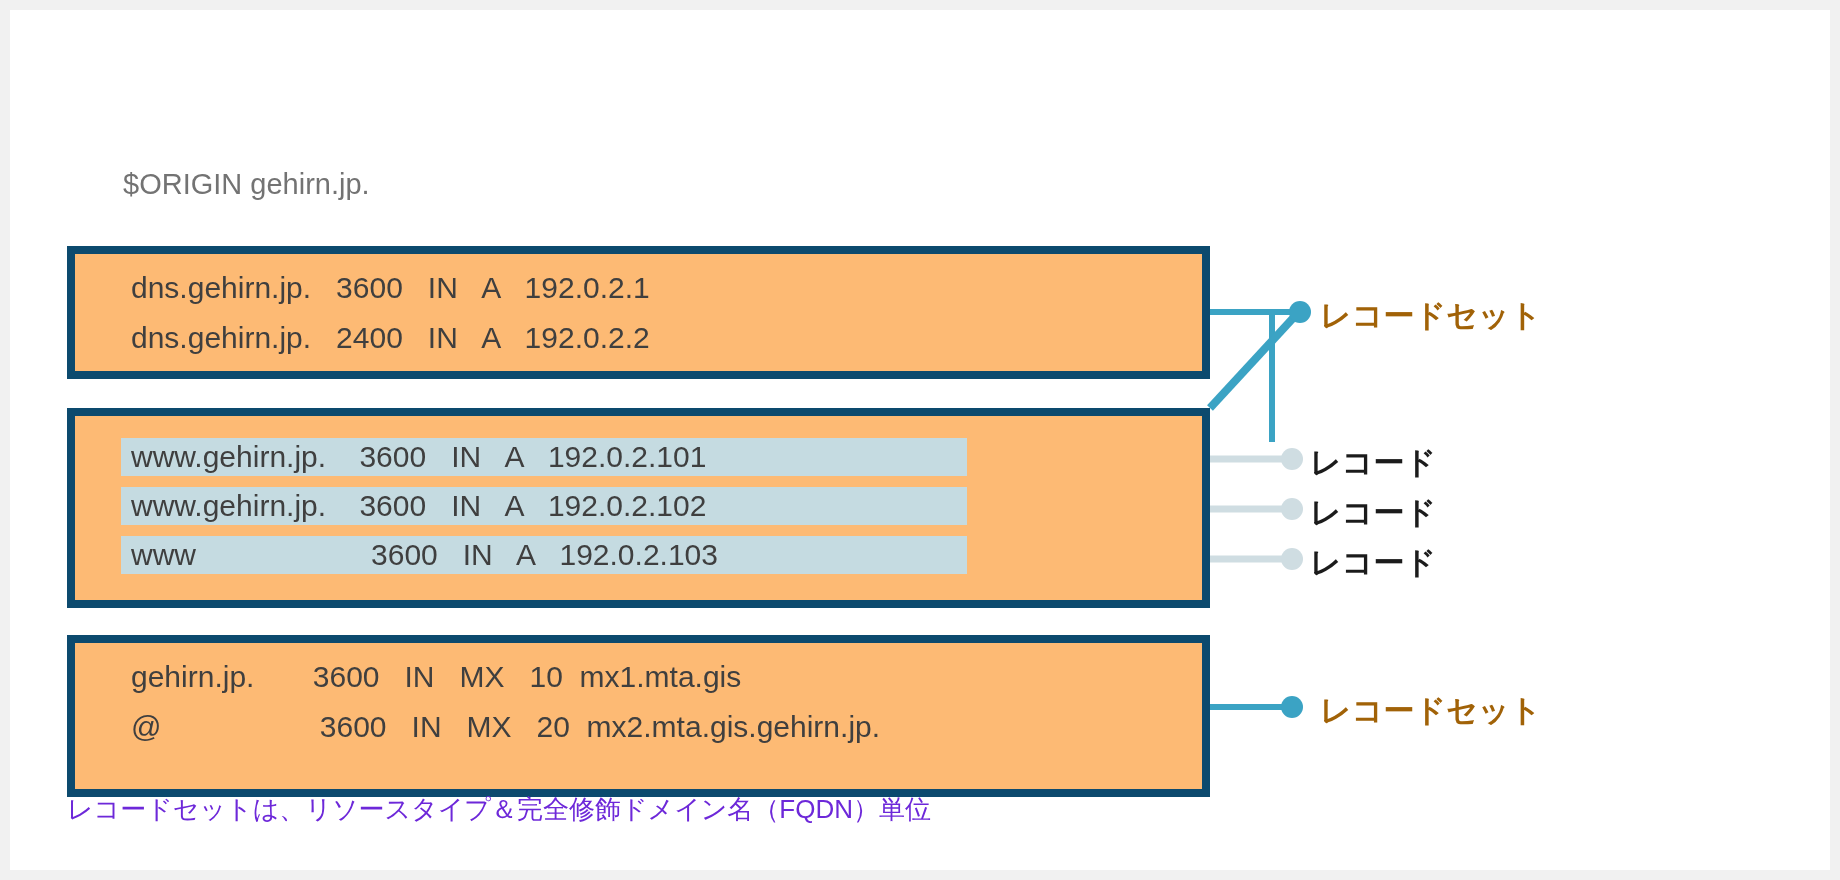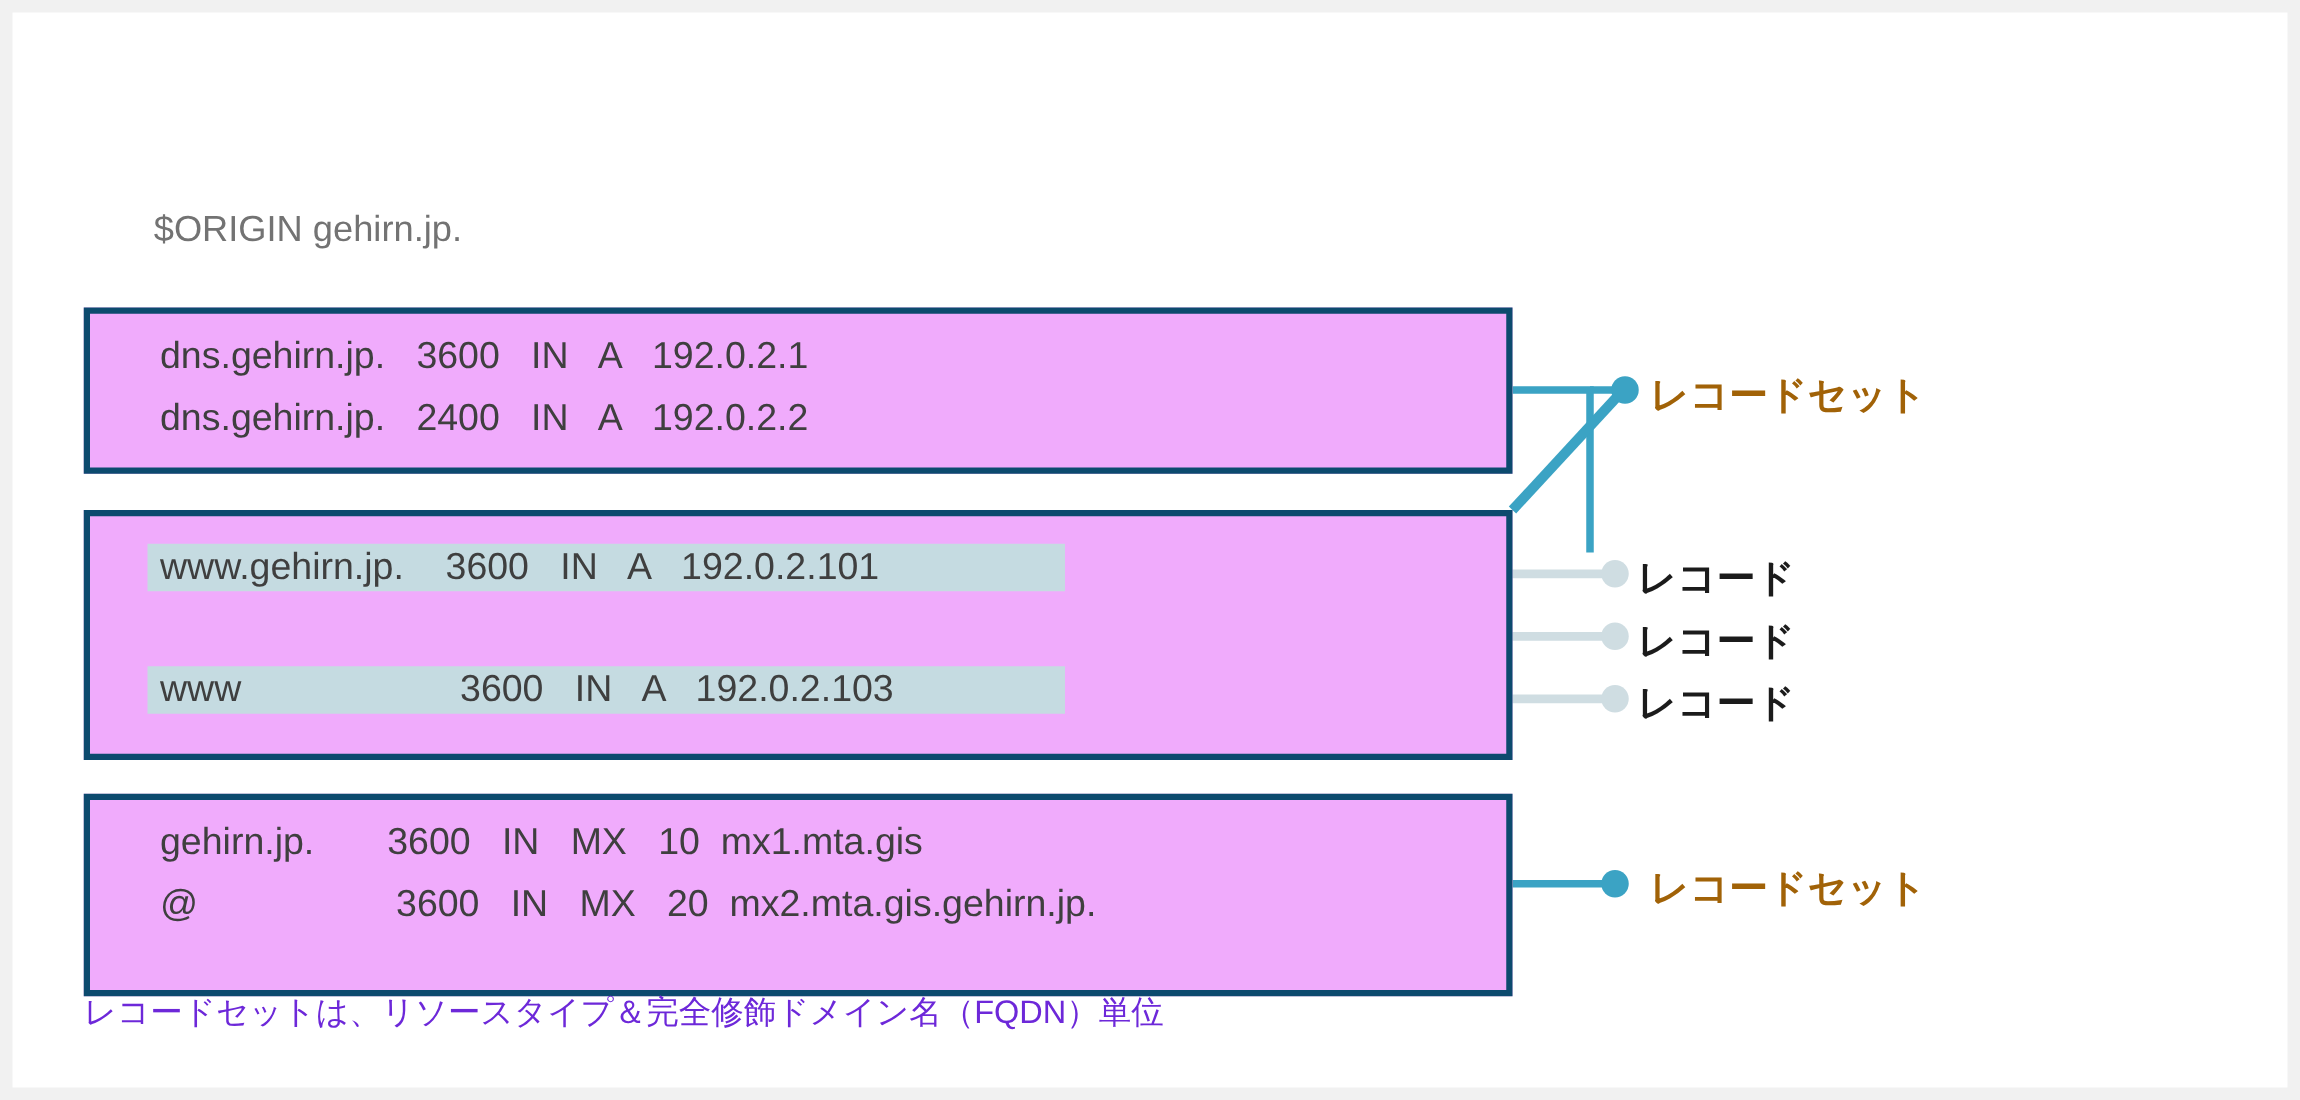--- a/index.html
+++ b/index.html
@@ -35,22 +35,22 @@
     left: 113px; top: 158px;
     font-size: 29px;
     color: #737373;
     font-weight: 300;
     white-space: nowrap;
   }
 
   
   .rbox {
     position: absolute;
-    border: 5px solid #0c4a6e;
-    background: #f0abfc;
+    border: 8px solid #0c4a6e;
+    background: #fdba74;
   }
   #box-a { left: 57px; top: 236px;  width: 1143px; height: 133px; }
   #box-b { left: 57px; top: 398px;  width: 1143px; height: 200px; }
   #box-c { left: 57px; top: 625px;  width: 1143px; height: 162px; }
 
   .rline {
     position: absolute;
     font-size: 30px;
     font-weight: 300;
     color: #3f3f3f;
@@ -60,21 +60,21 @@
   }
   
   #box-a .rline { left: 56px; }
   #a-l1 { top: 14px; }
   #a-l2 { top: 64px; }
 
   
   .hrow {
     position: absolute;
     left: 46px;
-    width: 734px;
+    width: 846px;
     height: 38px;
     background: #c5dbe1;
   }
   #b-r1 { top: 22px; }
   #b-r2 { top: 71px; }
   #b-r3 { top: 120px; }
   .hrow .rline {
     left: 10px; top: 0px;
     line-height: 38px; height: 38px;
   }
@@ -148,20 +148,23 @@
 
   <div class="rbox" id="box-a">
     <div class="rline" id="a-l1">dns.gehirn.jp.   3600   IN   A   192.0.2.1</div>
     <div class="rline" id="a-l2">dns.gehirn.jp.   2400   IN   A   192.0.2.2</div>
   </div>
 
   <div class="rbox" id="box-b">
     <div class="hrow" id="b-r1">
       <div class="rline">www.gehirn.jp.    3600   IN   A   192.0.2.101</div>
     </div>
+    <div class="hrow" id="b-r2">
+      <div class="rline">www.gehirn.jp.    3600   IN   A   192.0.2.102</div>
+    </div>
     <div class="hrow" id="b-r3">
       <div class="rline">www                     3600   IN   A   192.0.2.103</div>
     </div>
   </div>
 
   <div class="rbox" id="box-c">
     <div class="rline" id="c-l1">gehirn.jp.       3600   IN   MX   10  mx1.mta.gis</div>
     <div class="rline" id="c-l2">@                   3600   IN   MX   20  mx2.mta.gis.gehirn.jp.</div>
   </div>
 

